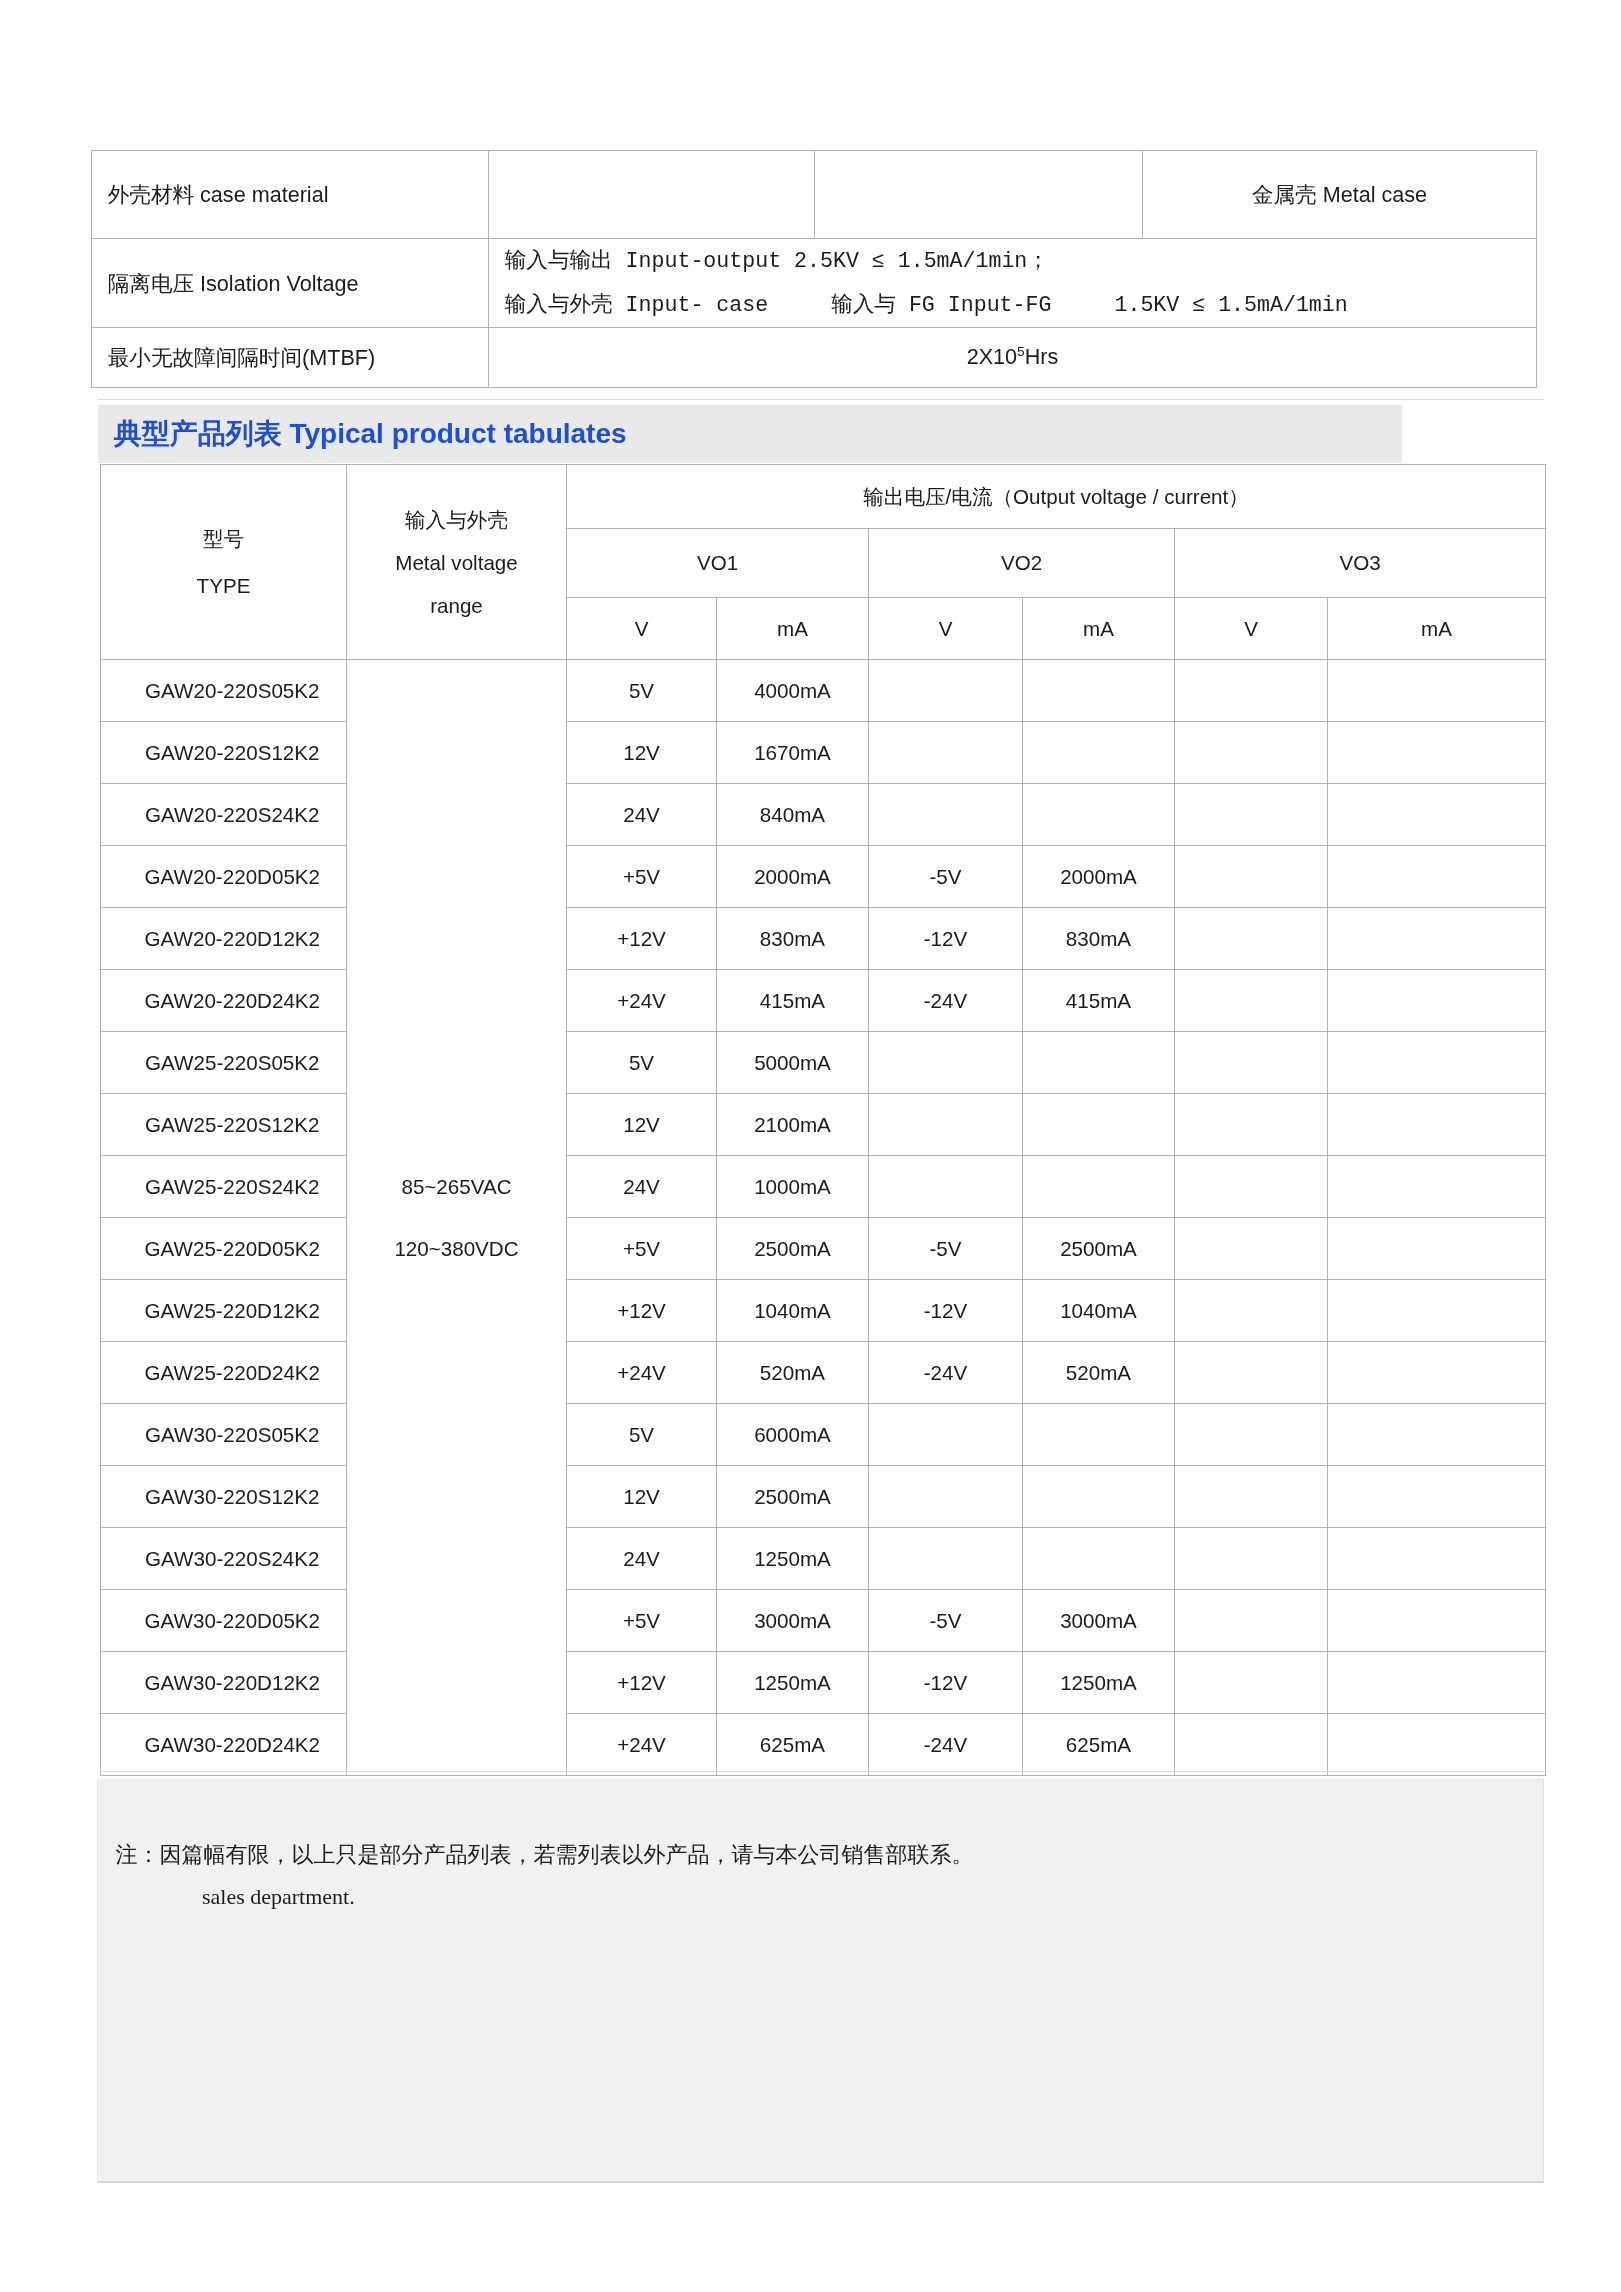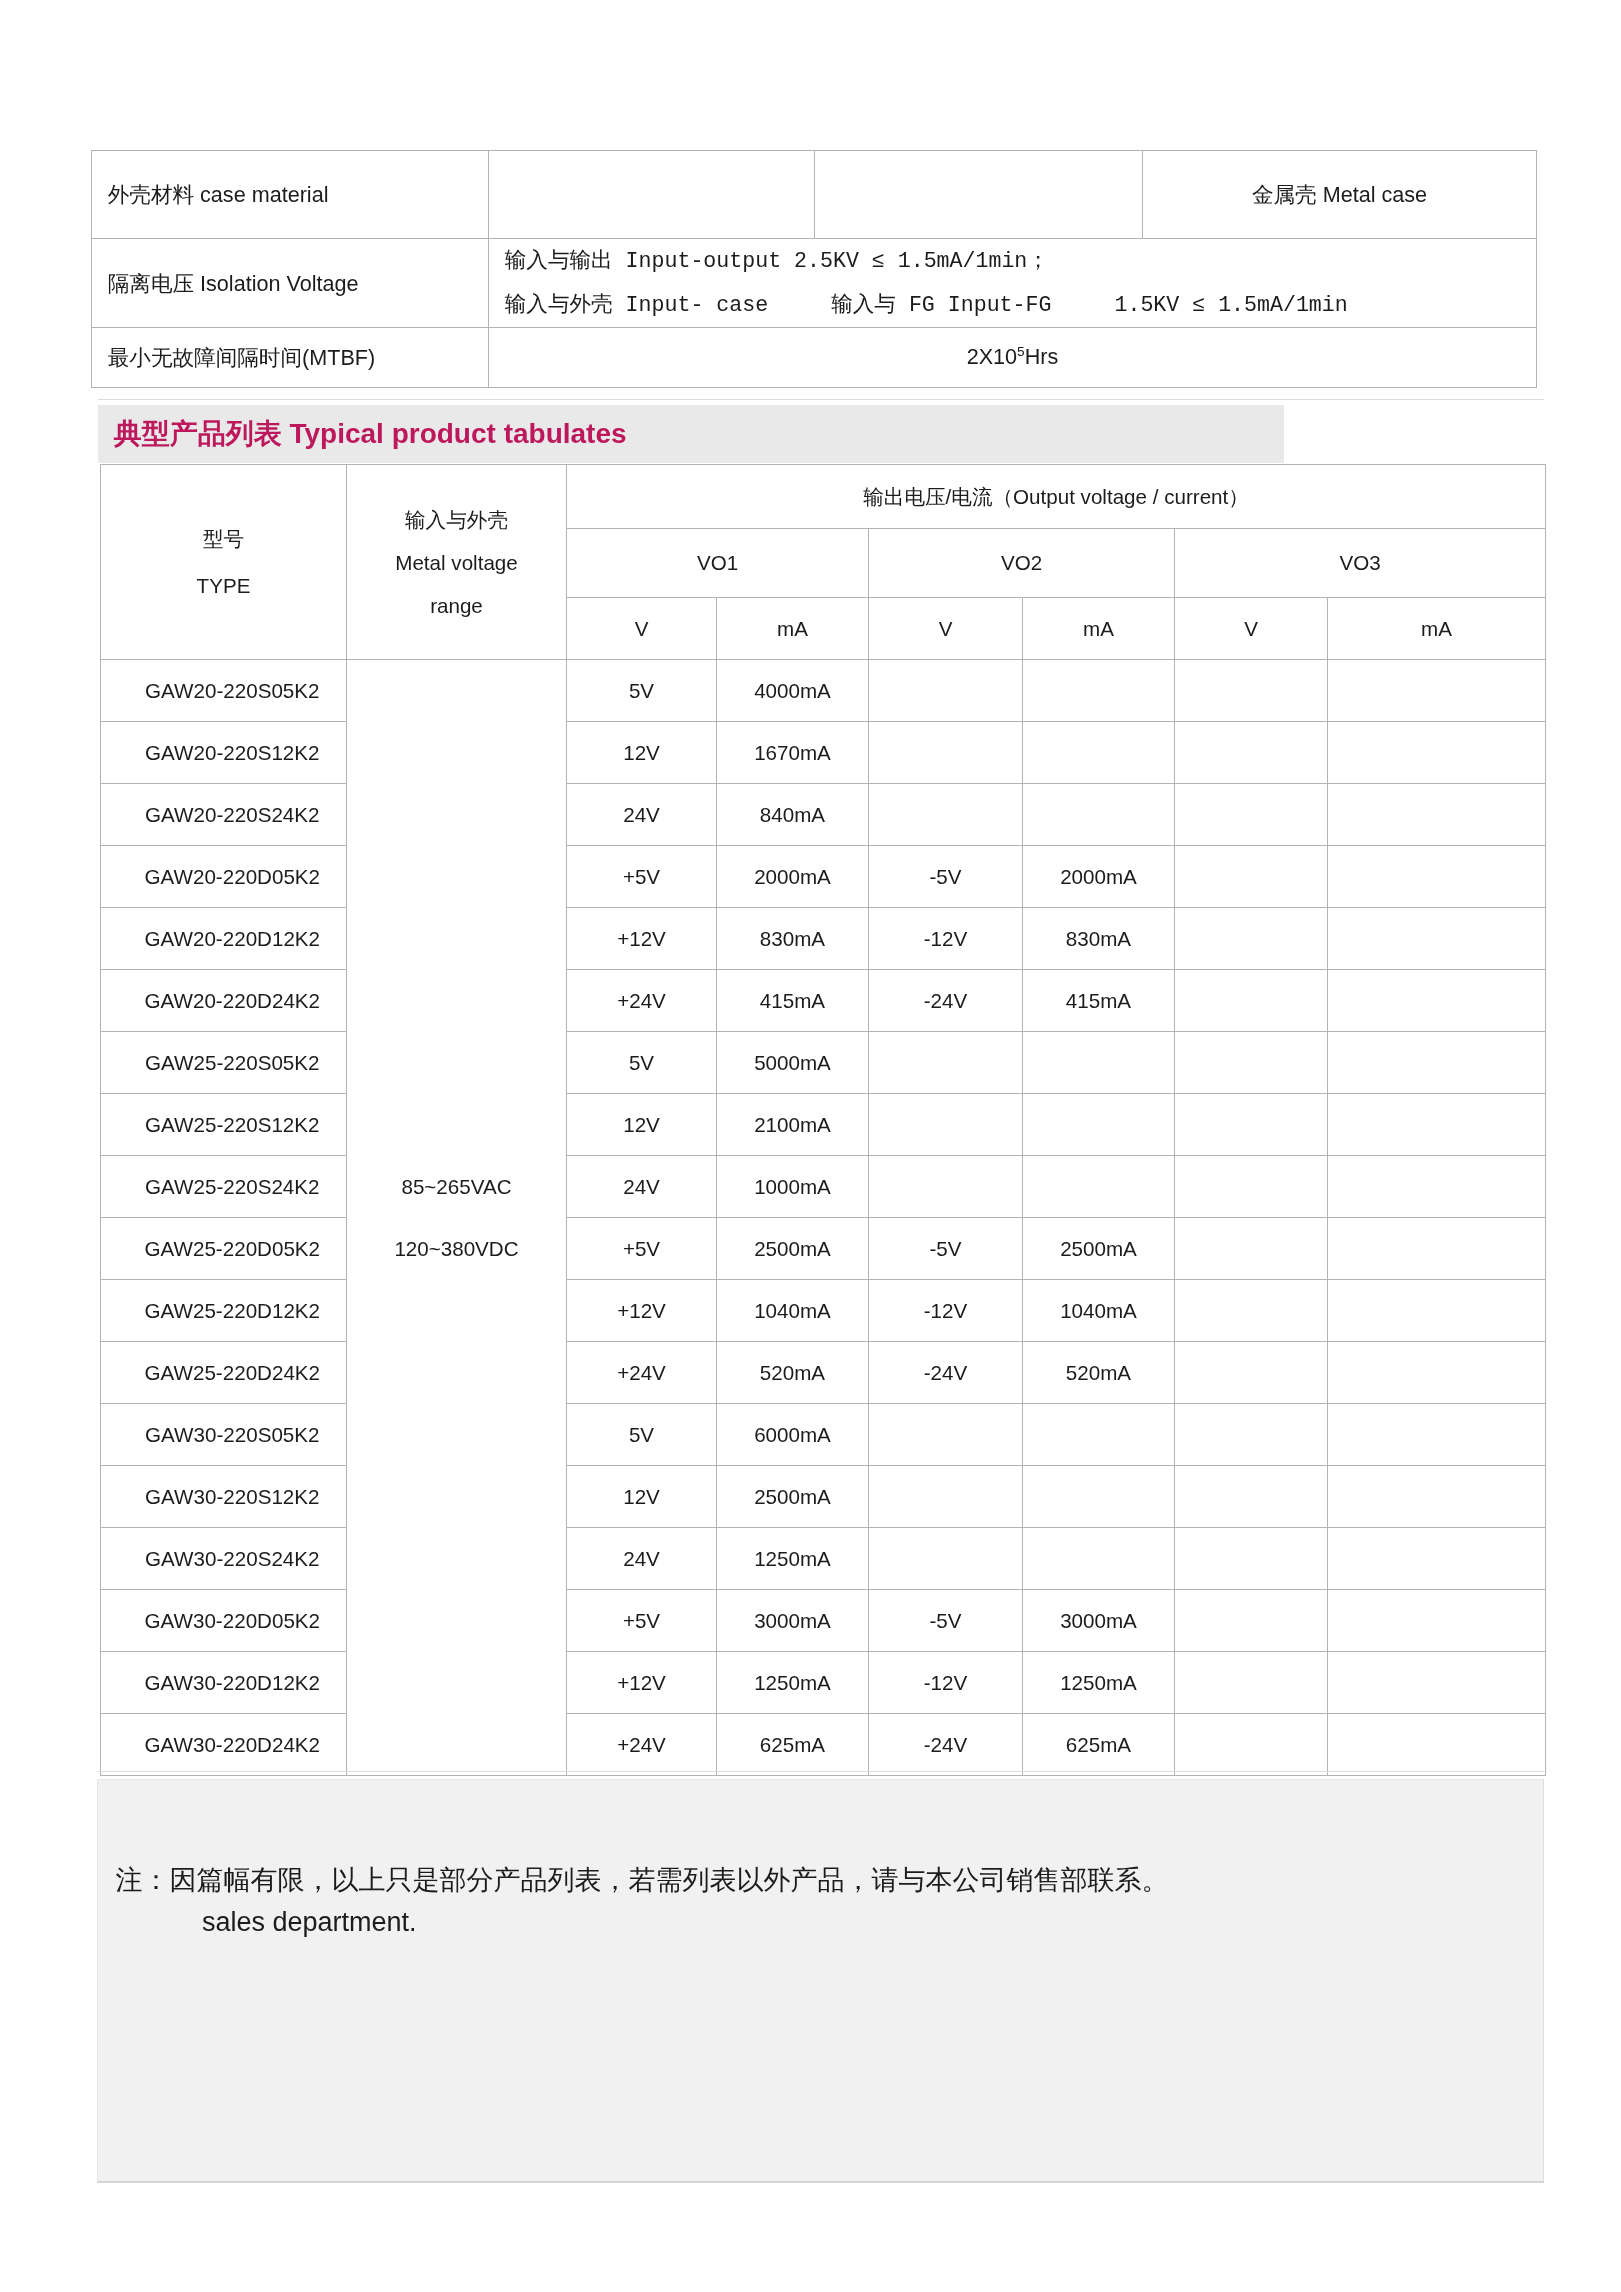--- a/index.html
+++ b/index.html
@@ -23,43 +23,43 @@
   .gap { display:inline-block; width:63px; }
   sup.mtbf-sup { font-size:13.7px; }
 
   
   .hairline { position:absolute; height:1px; background:#dcdcdc; }
   .hl-1 { left:98px; top:399px; width:1446px; }
   .hl-2 { left:98px; top:1771px; width:1446px; }
 
   
   .section-bar {
-    position:absolute; left:98px; top:405px; width:1186px; height:58px;
+    position:absolute; left:98px; top:405px; width:1304px; height:58px;
     background:#e9e9e9; font-size:28px; font-weight:bold; line-height:58px;
-    padding-left:15.7px; box-sizing:border-box; white-space:nowrap; color:#be185d;
+    padding-left:15.7px; box-sizing:border-box; white-space:nowrap; color:#1d4ed8;
   }
 
   
   .t-main { position:absolute; left:100px; top:464px; width:1444px; font-size:20.6px; }
   .t-main tr.h1 { height:64px; }
   .t-main tr.h2 { height:69px; }
   .t-main tr.h3 { height:62px; }
   .t-main tr.dr { height:62px; }
   .t-main td { text-align:center; }
   .c-type-h div { line-height:47px; }
   .c-range-h div { line-height:43px; }
   .c-model { text-align:right; padding-left:17.6px !important; white-space:nowrap; }
   .c-range div { line-height:62px; }
 
   
   .note-panel {
     position:absolute; left:97px; top:1779px; width:1447px; height:404px;
     background:#f1f1f1; box-sizing:border-box;
     border:1px solid #e7e7e7; border-bottom:2px solid #d5d5d5; border-right:1px solid #dedede;
-    padding-top:89px; font-size:27px;
+    padding-top:63px; font-size:22px;font-family:Liberation Serif, serif;
   }
   .note-panel .nl { line-height:23.5px; margin-bottom:18.6px; white-space:nowrap; }
   .nl-1 { margin-left:17.6px; }
   .nl-2 { margin-left:67px; }
   .nl-3 { margin-left:104px; }
 </style>
 </head>
 <body>
 
 <div class="page">

